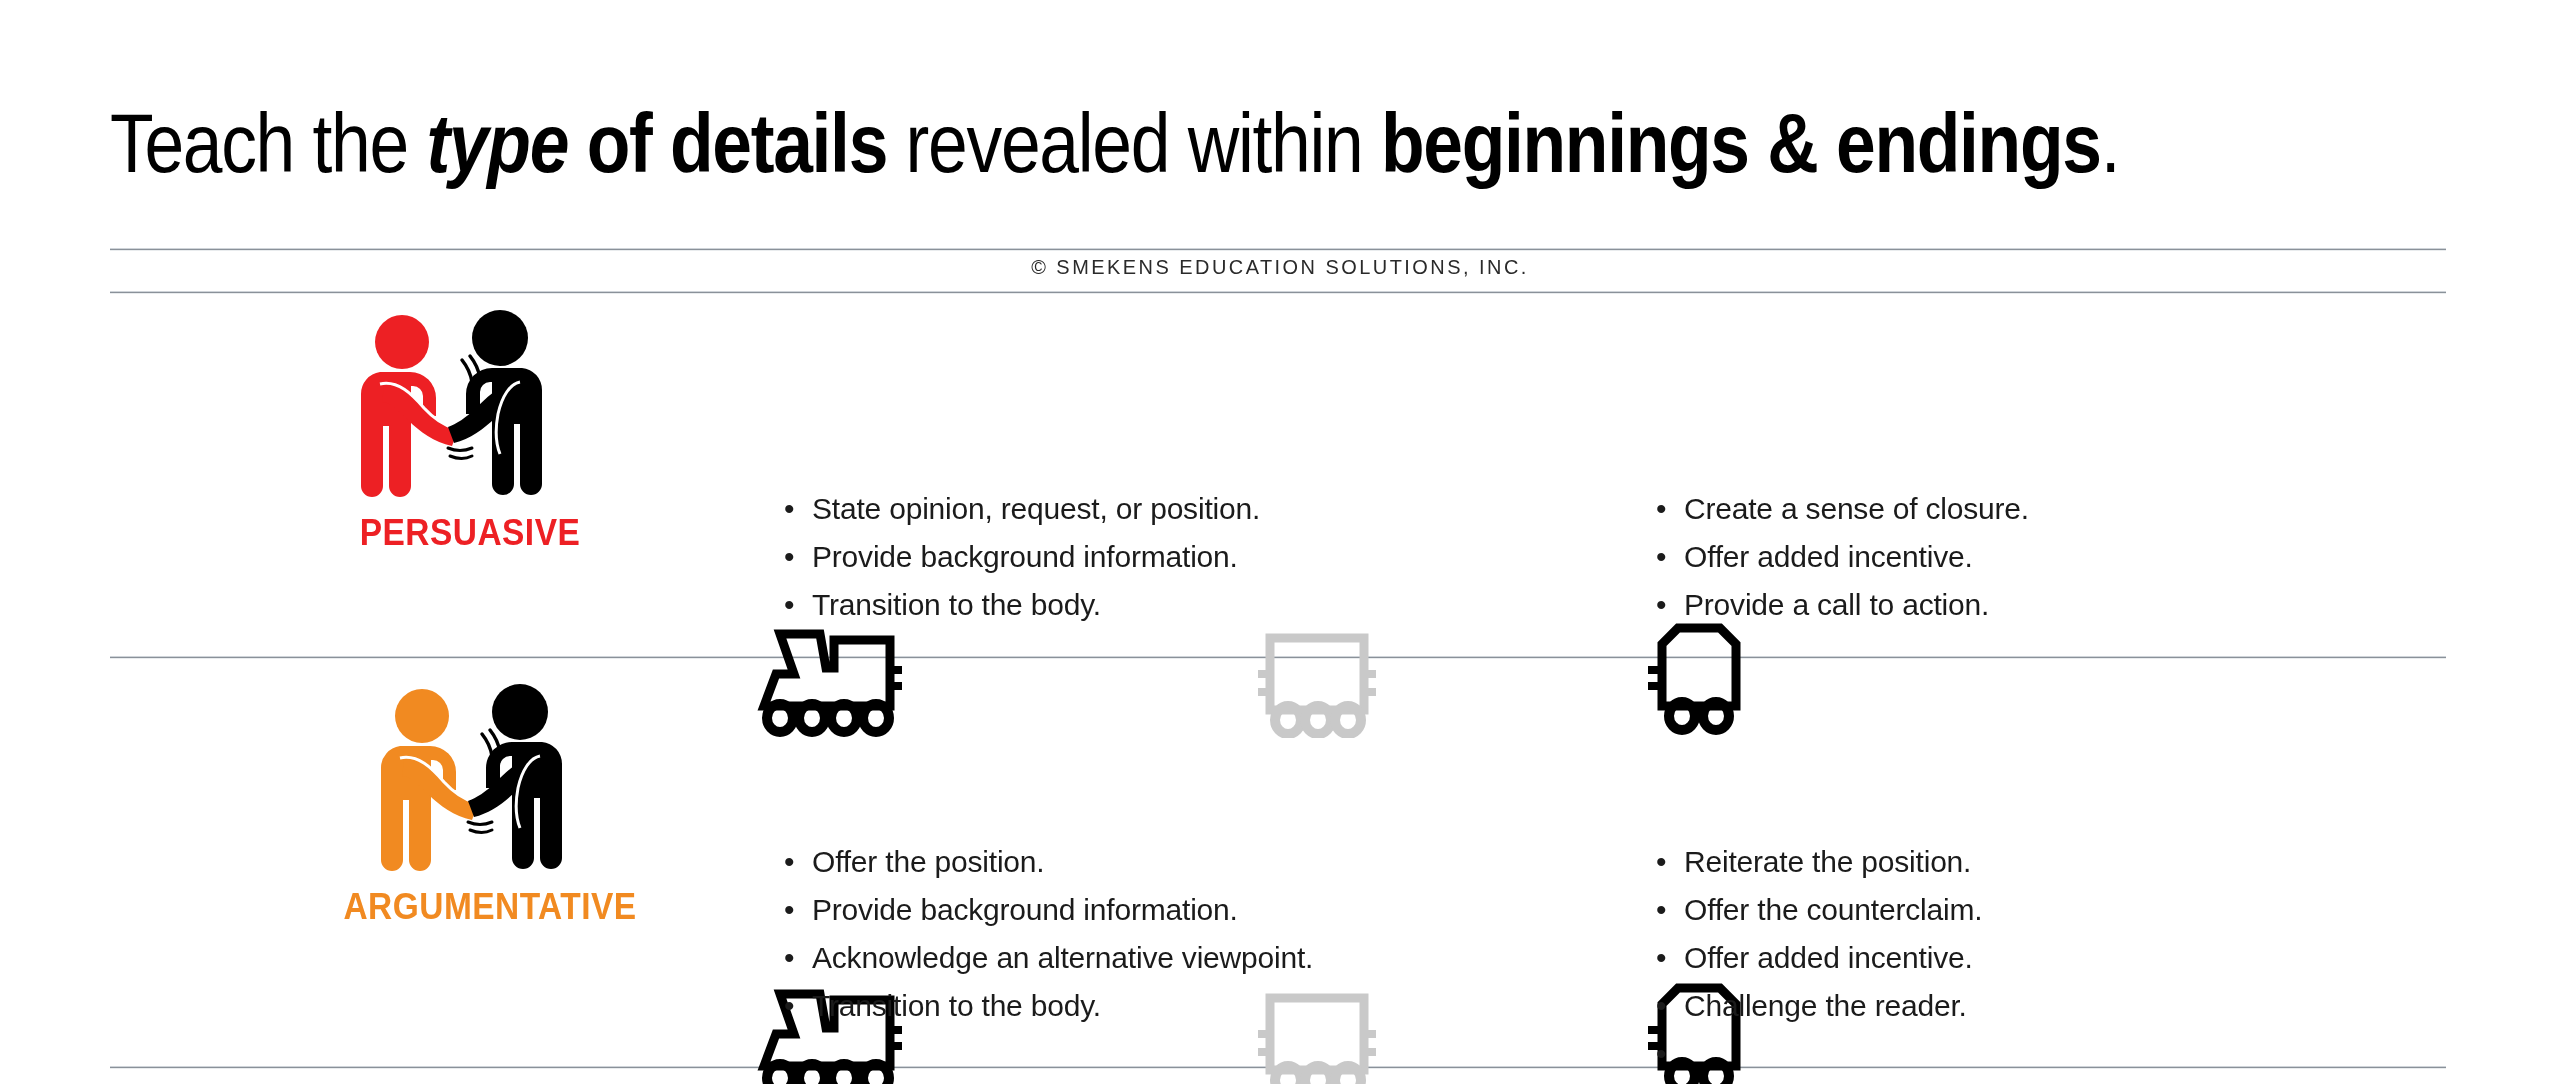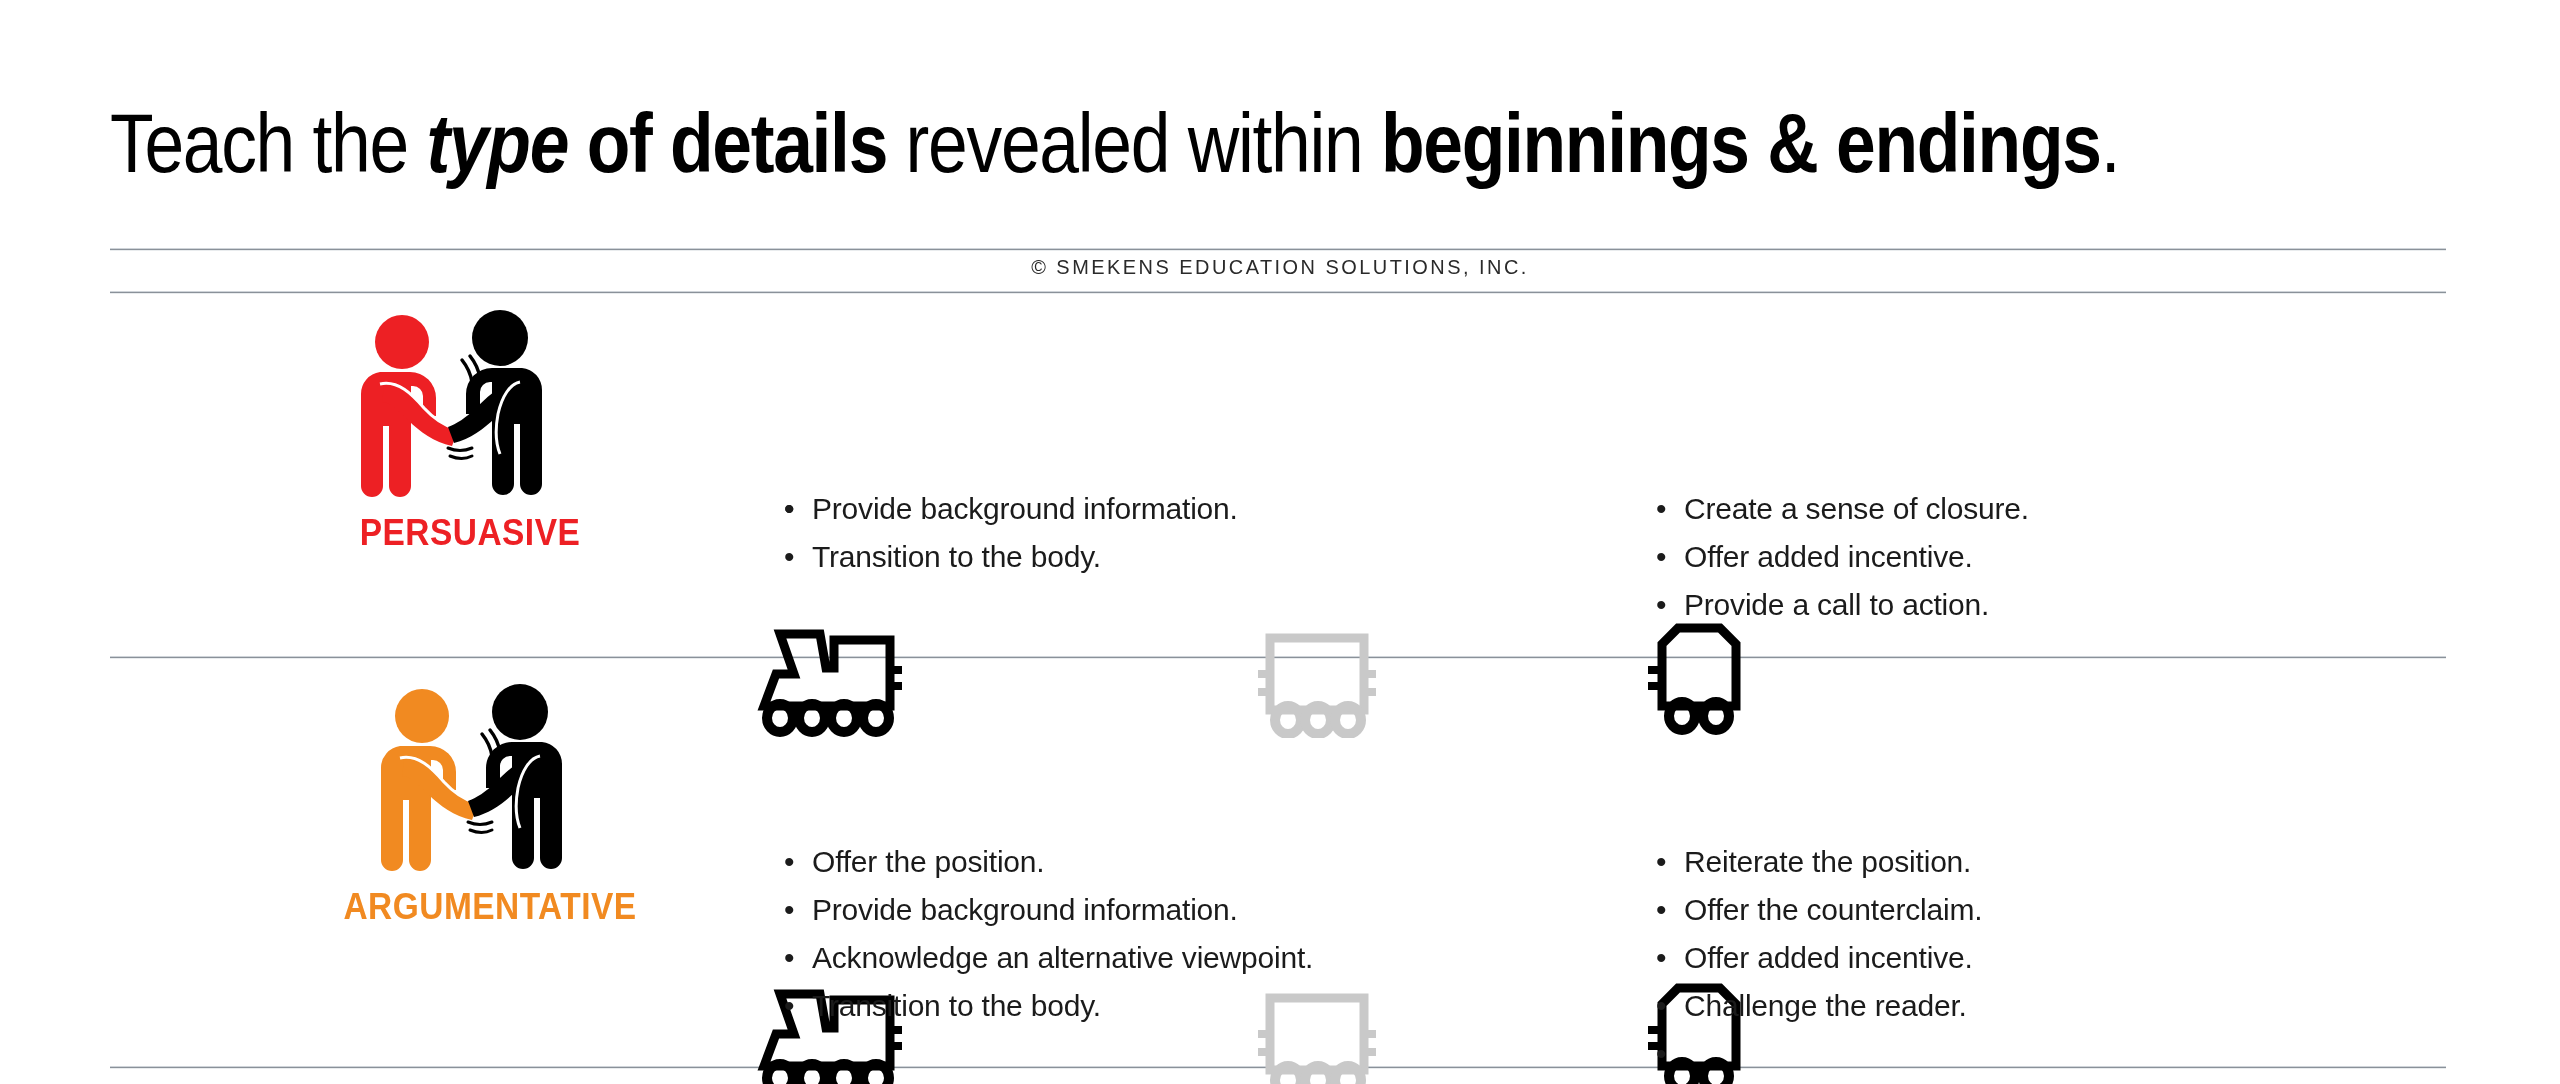--- a/index.html
+++ b/index.html
@@ -210,21 +210,21 @@
         <path d="M26 52 h-14 M26 68 h-14" stroke-width="8"></path>
       </g>
       <g fill="none" stroke="#000000" stroke-width="10">
         <ellipse cx="46" cy="98" rx="13" ry="14"></ellipse>
         <ellipse cx="80" cy="98" rx="13" ry="14"></ellipse>
       </g>
     </svg>
   </div>
 
   <ul class="bullets bullets-begin">
-    <li><span class="bullet-dot">•</span></li>
+    <li><span class="bullet-dot">•</span><span>State opinion, request, or position.</span></li>
     <li><span class="bullet-dot">•</span><span>Provide background information.</span></li>
     <li><span class="bullet-dot">•</span><span>Transition to the body.</span></li>
   </ul>
 
   <ul class="bullets bullets-end">
     <li><span class="bullet-dot">•</span><span>Create a sense of closure.</span></li>
     <li><span class="bullet-dot">•</span><span>Offer added incentive.</span></li>
     <li><span class="bullet-dot">•</span><span>Provide a call to action.</span></li>
   </ul>
 </div>

